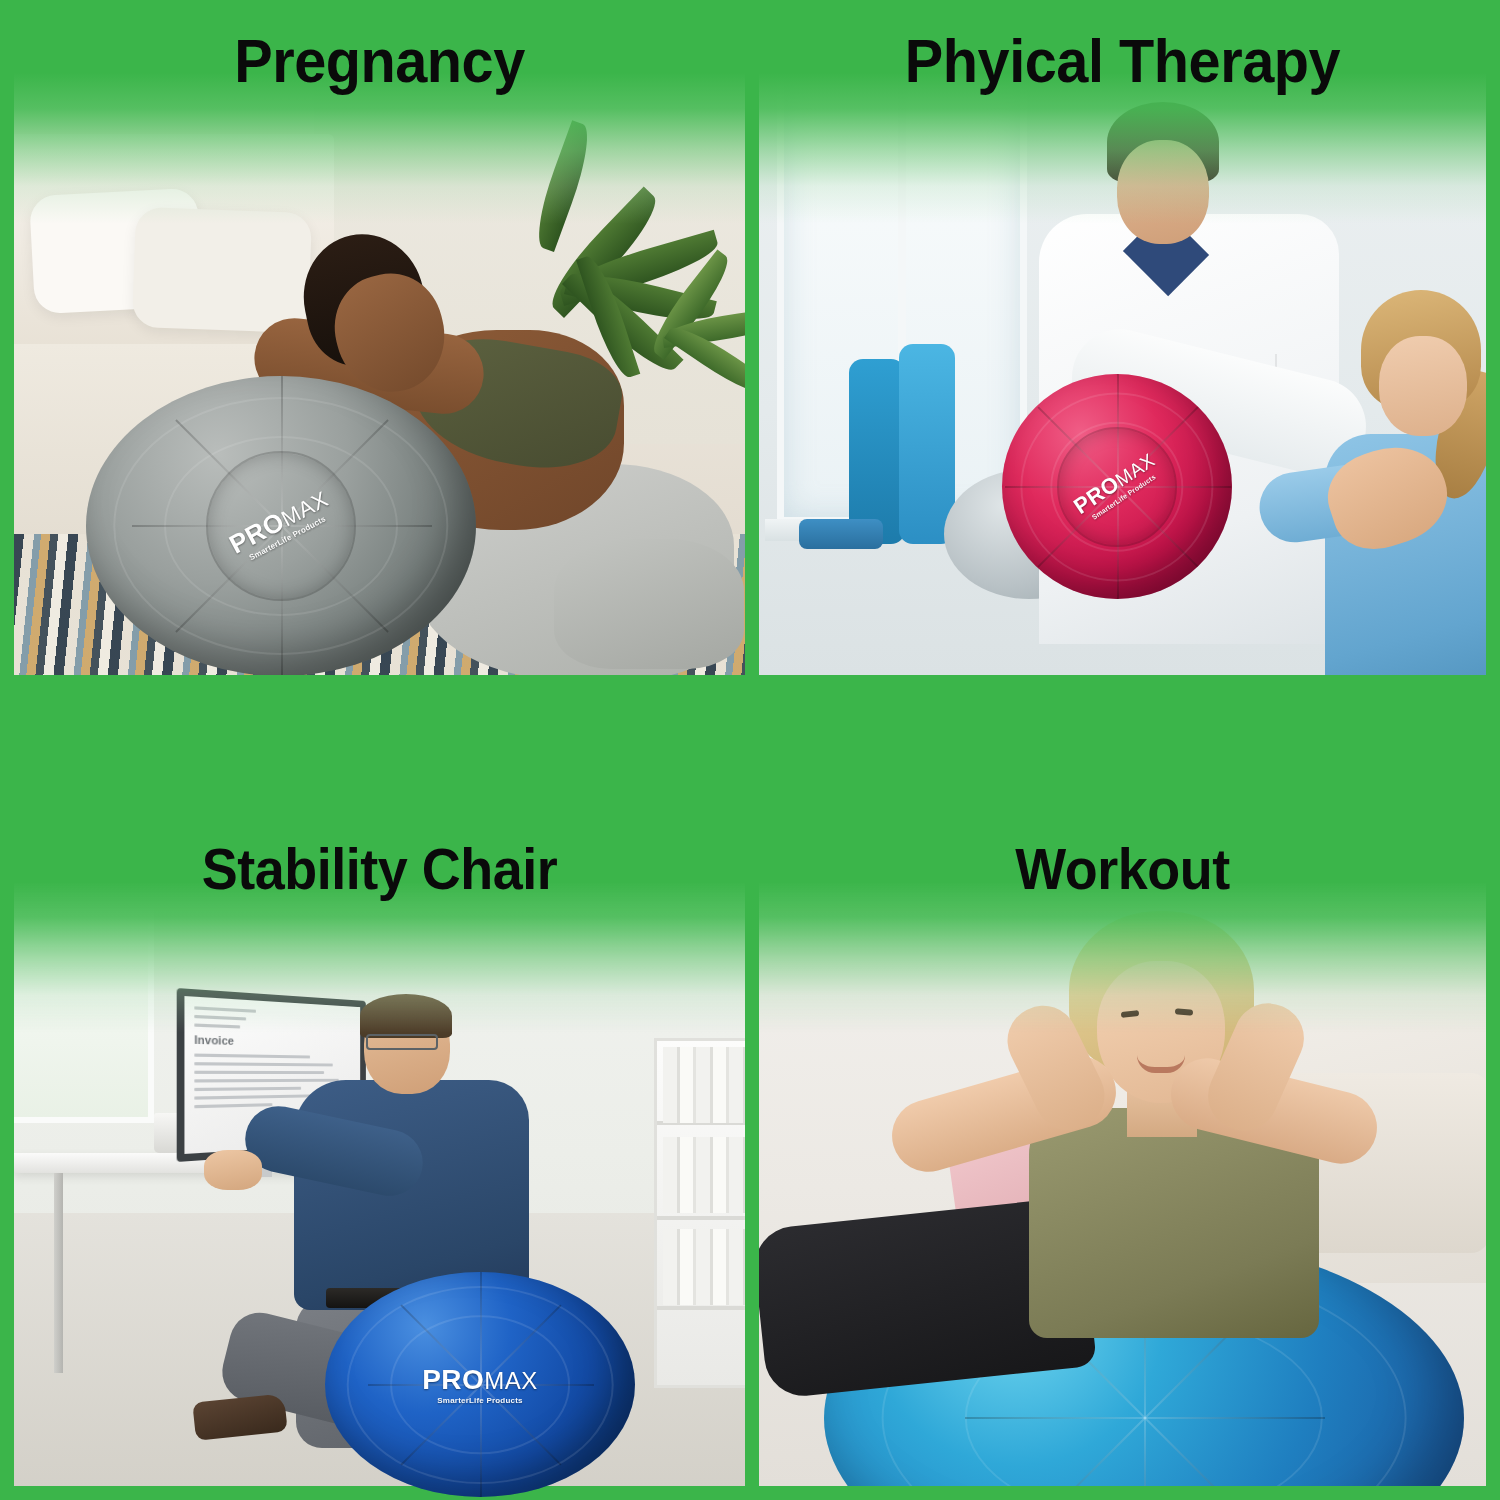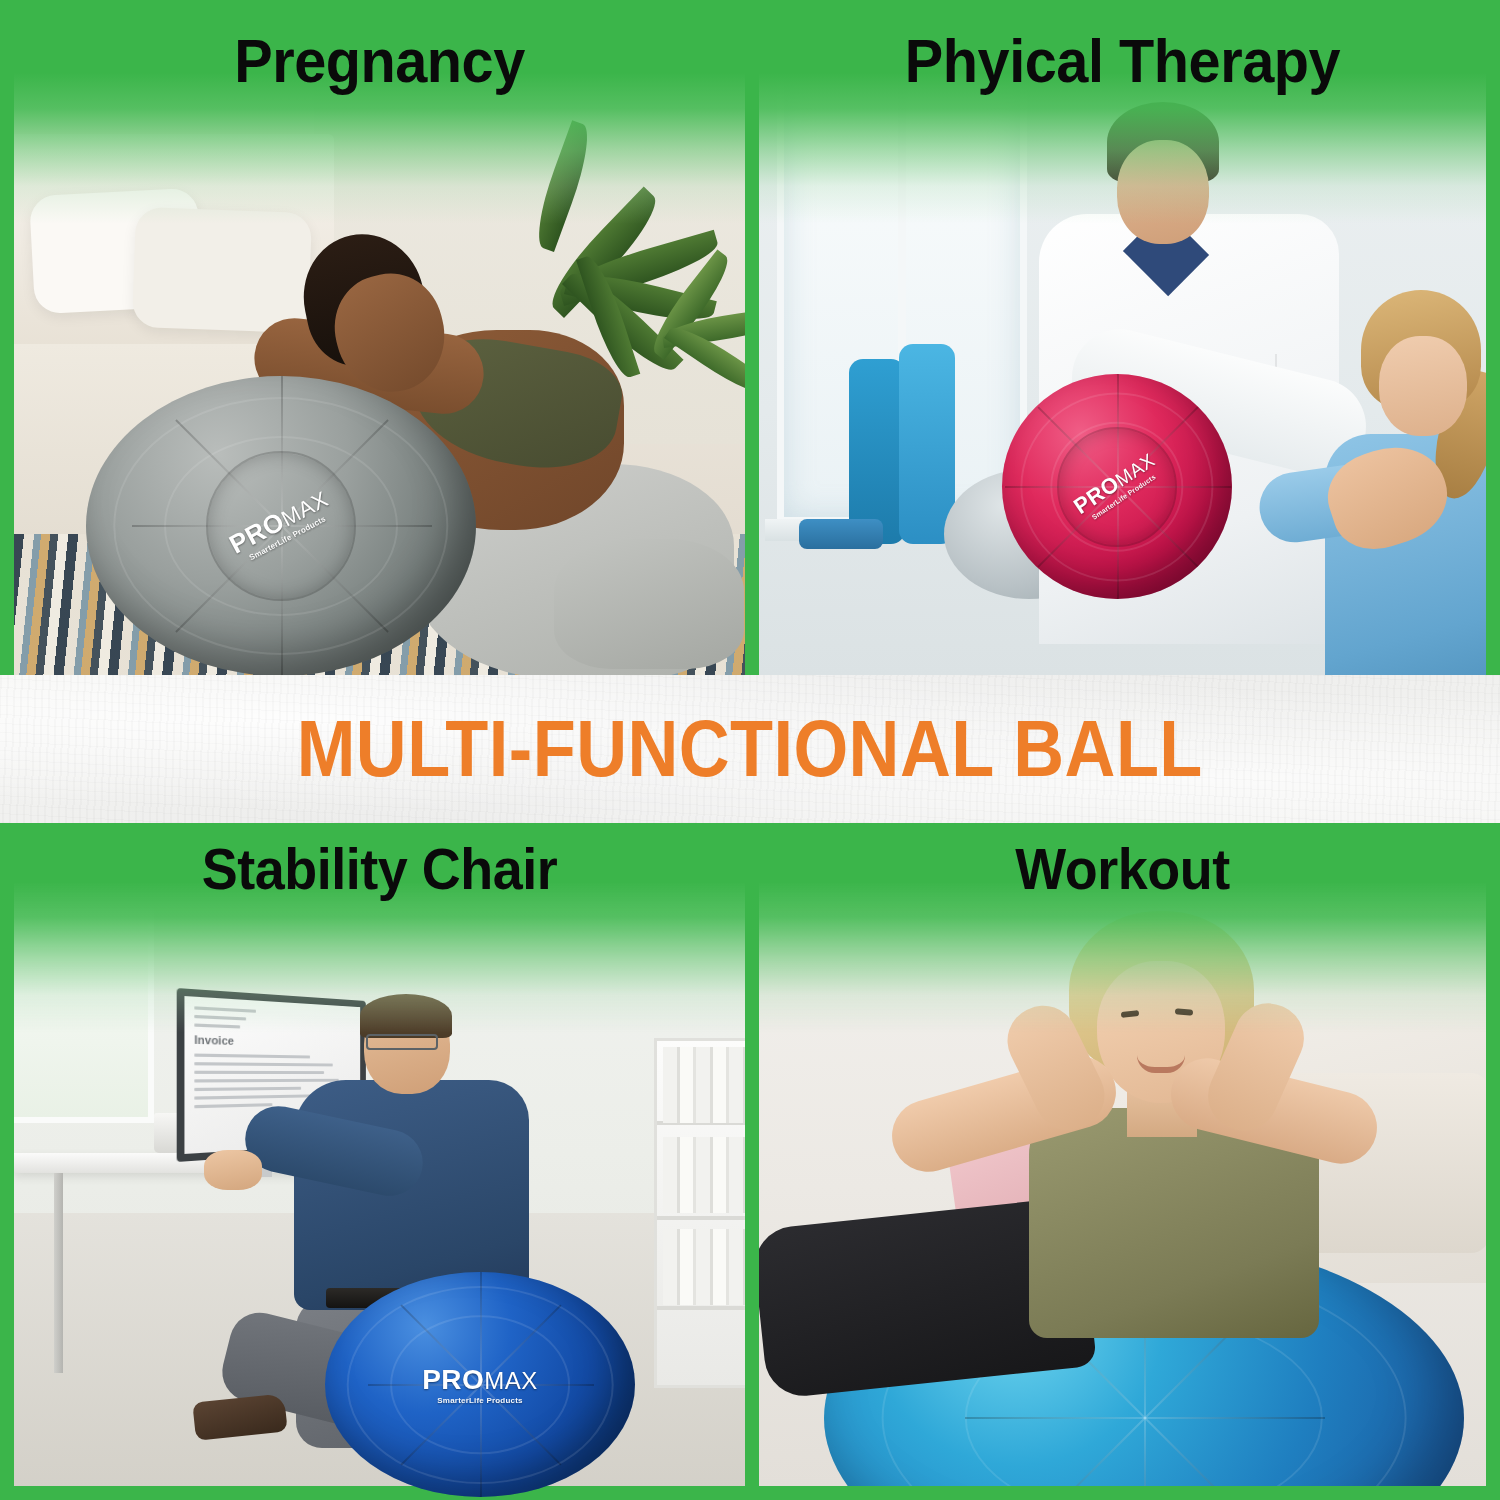--- a/index.html
+++ b/index.html
@@ -512,23 +512,20 @@
         <div class="pt-arm"></div>
         <div class="pt-pony"></div>
         <div class="pt-hair"></div>
         <div class="pt-face"></div>
       </div>
     </div>
     <div class="title-fade"></div>
     <div class="panel-title">Phyical Therapy</div>
   </div>
 
-  <div class="banner">
-    <div class="banner-text">MULTI-FUNCTIONAL BALL</div>
-  </div>
 
   <div class="panel panel-bl">
     <div class="scene office">
       <div class="off-wall"></div>
       <div class="off-window"></div>
       <div class="floor"></div>
 
       <div class="shelf">
         <i style="top:80px;"></i>
           <i style="top:175px;"></i>

